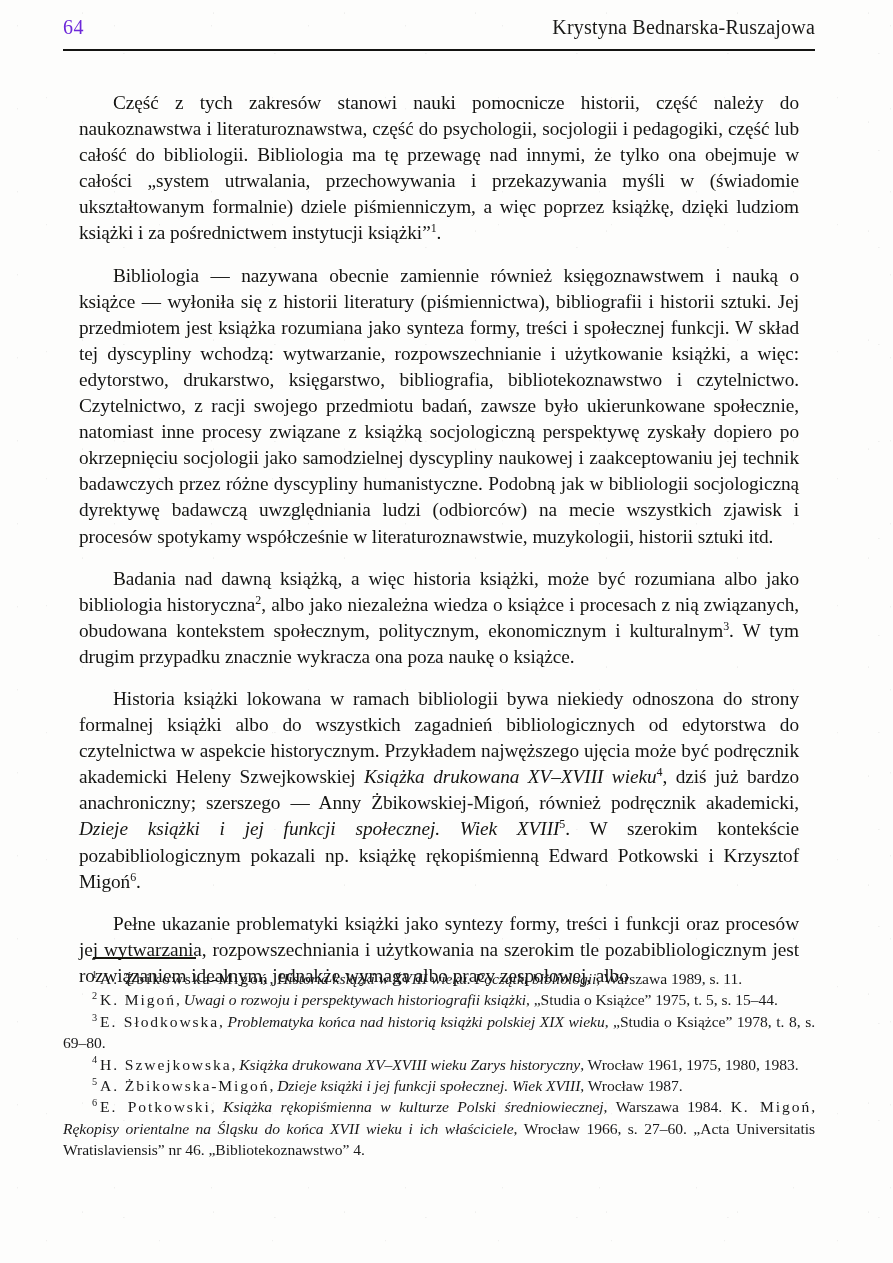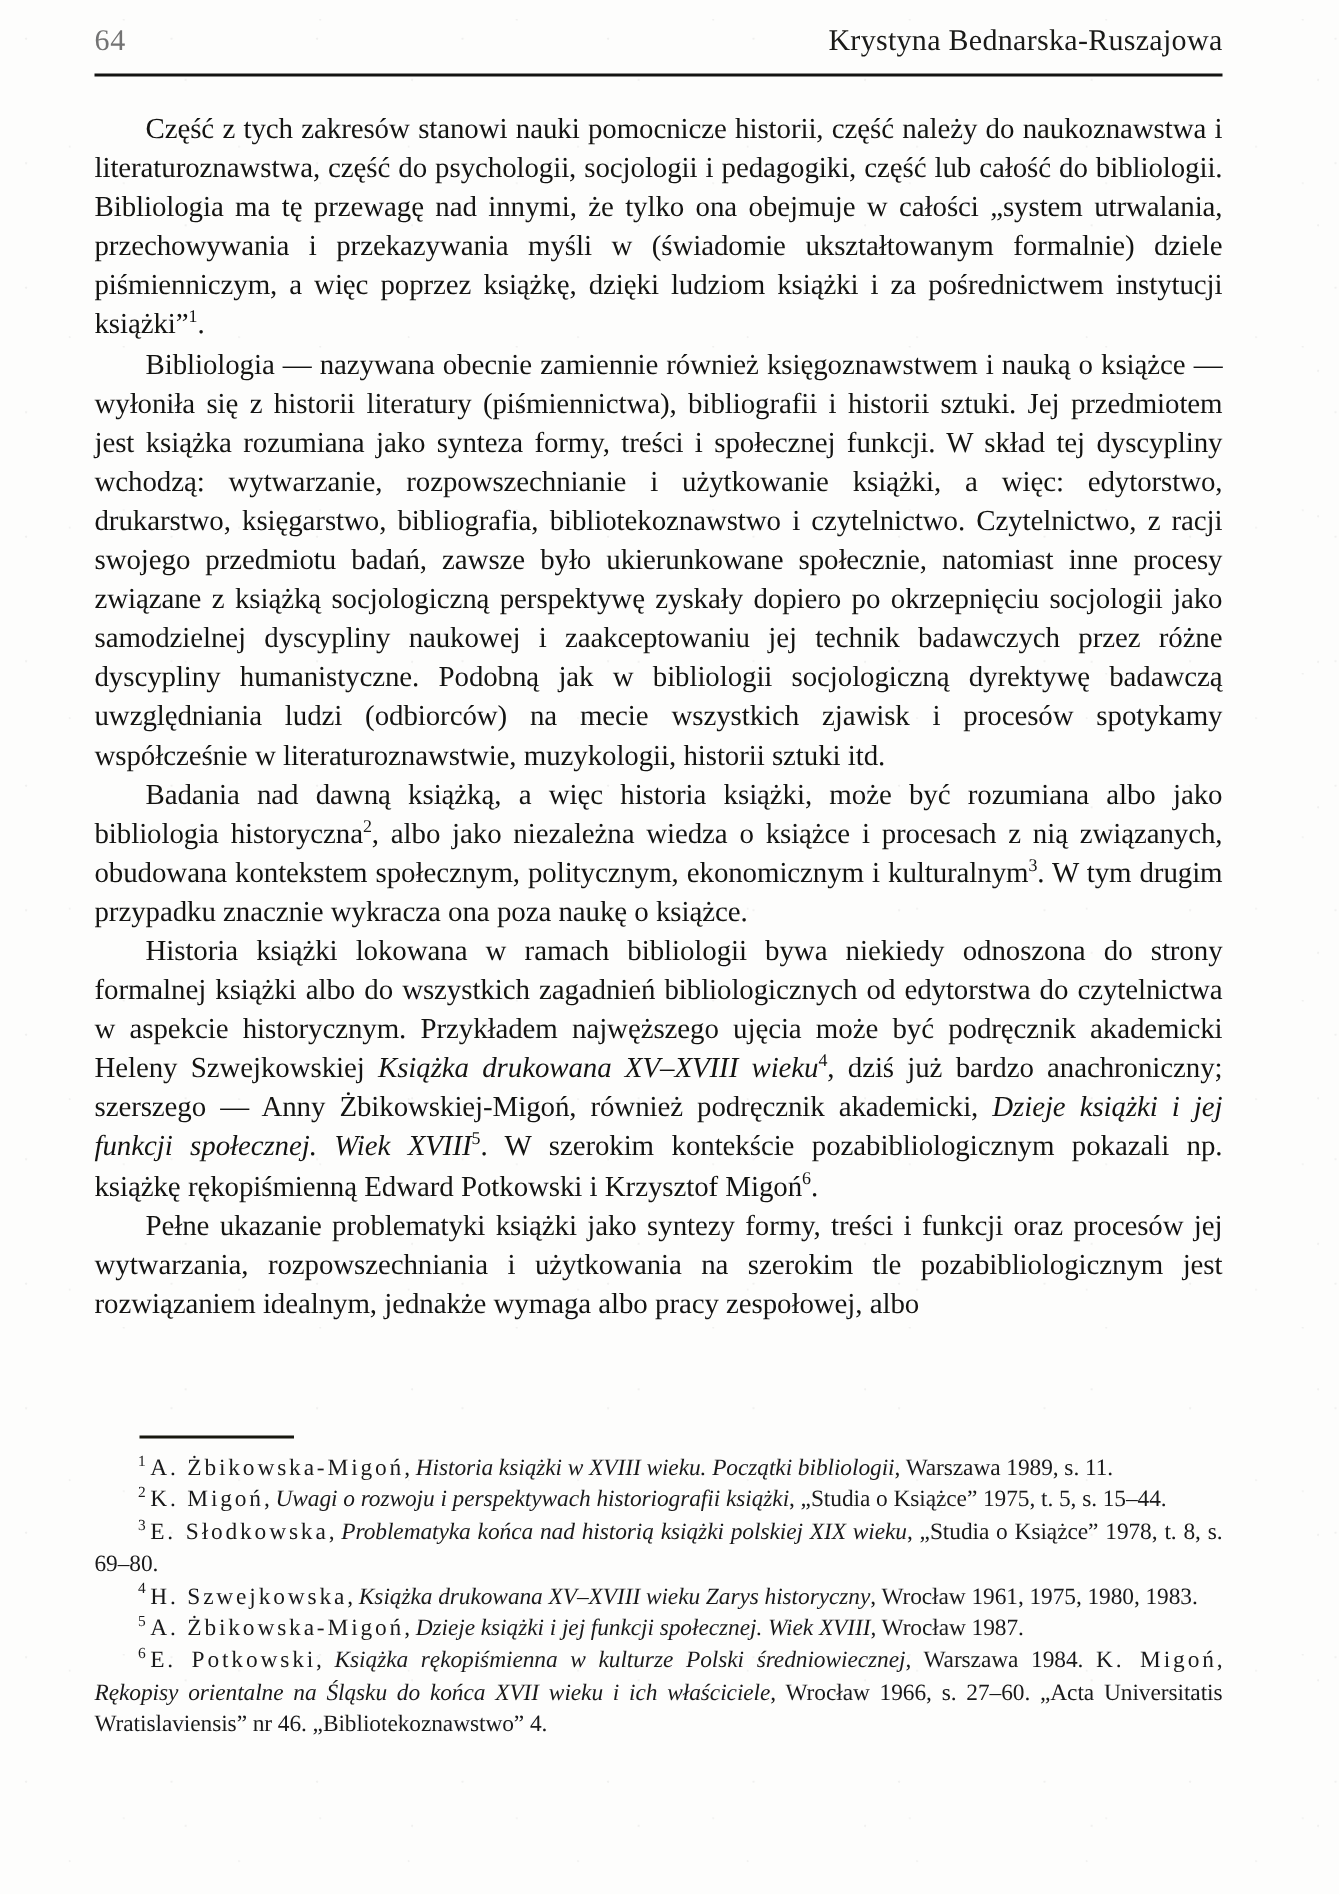--- a/index.html
+++ b/index.html
@@ -24,21 +24,21 @@
     top: 16px;
     width: 752px;
     display: flex;
     align-items: baseline;
     justify-content: space-between;
     height: 34px;
   }
   .folio {
     font-size: 20px;
     letter-spacing: 0.5px;
-    color: #737373;
+    color: #6d28d9;
   }
   .head-author {
     font-size: 20px;
     letter-spacing: 0.2px;
     color: #1a1a18;
     white-space: nowrap;
   }
   .head-rule {
     position: absolute;
     left: 63px;
@@ -48,21 +48,21 @@
     background: #141412;
   }
   
   .body-col {
     position: absolute;
     left: 63px;
     top: 74px;
     width: 752px;
   }
   p.para {
-    margin: 0;
+    margin: 16px;
     text-align: justify;
     text-indent: 34px;
     font-size: 19.3px;
     line-height: 26.1px;
     letter-spacing: -0.06px;
     word-spacing: 0.1px;
     color: #141412;
     hyphens: manual;
   }
   i, .it { font-style: italic; }

